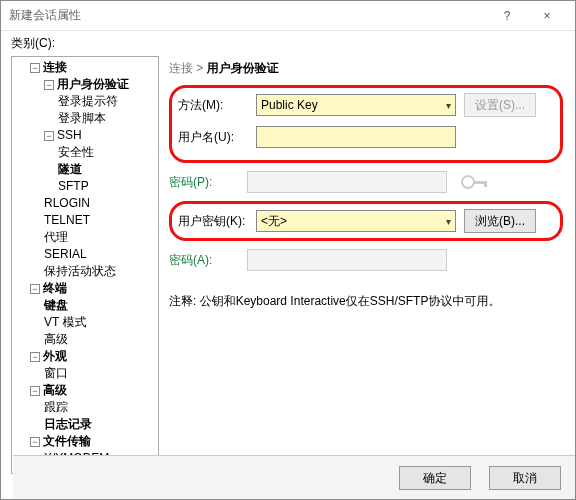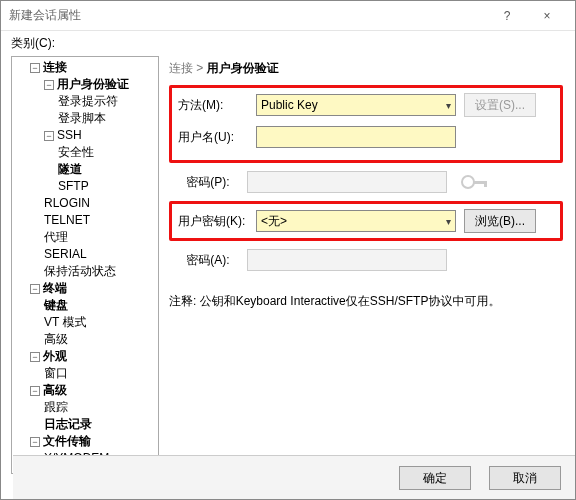--- a/index.html
+++ b/index.html
@@ -24,23 +24,23 @@
 
 .form-row { display: flex; align-items: center; height: 26px; margin-bottom: 6px; }
 .form-label { width: 78px; }
 .select, .text-input { height: 22px; border: 1px solid #888; background: #fef9c3; padding: 0 4px; }
 .select { width: 200px; display: flex; align-items: center; justify-content: space-between; cursor: pointer; }
 .select .chev { font-size: 10px; color: #444; }
 .text-input { width: 200px; }
 .btn { height: 24px; min-width: 72px; background: #e8e8e8; border: 1px solid #999; padding: 0 10px; margin-left: 8px; cursor: pointer; text-align: center; line-height: 22px; }
 .btn.disabled { color: #999; border-color: #ccc; background: #f2f2f2; }
 .key-icon { width: 40px; height: 30px; margin-left: 8px; color: #ccc; font-size: 24px; display:flex; align-items:center; justify-content:center; }
-.disabled-label { color: #000000; text-align: center; }
+.disabled-label { color: #15803d; }
 
-.hl-red { border: 3px solid #e11; border-radius: 2px; padding: 4px 6px; margin-bottom: 6px; }
+.hl-red { border: 3px solid #e11; border-radius: 17px; padding: 4px 6px; margin-bottom: 6px; }
 
 .note { margin-top: 20px; }
 
 .footer { position: absolute; bottom: 0; left: 12px; right: 0; height: 44px; border-top: 1px solid #ccc; display: flex; justify-content: flex-end; align-items: center; padding-right: 14px; gap: 10px; background: #f4f4f4; }
 .footer .btn { background: #e5e5e5; }
 </style>
 </head>
 <body>
 
 <div class="titlebar">

